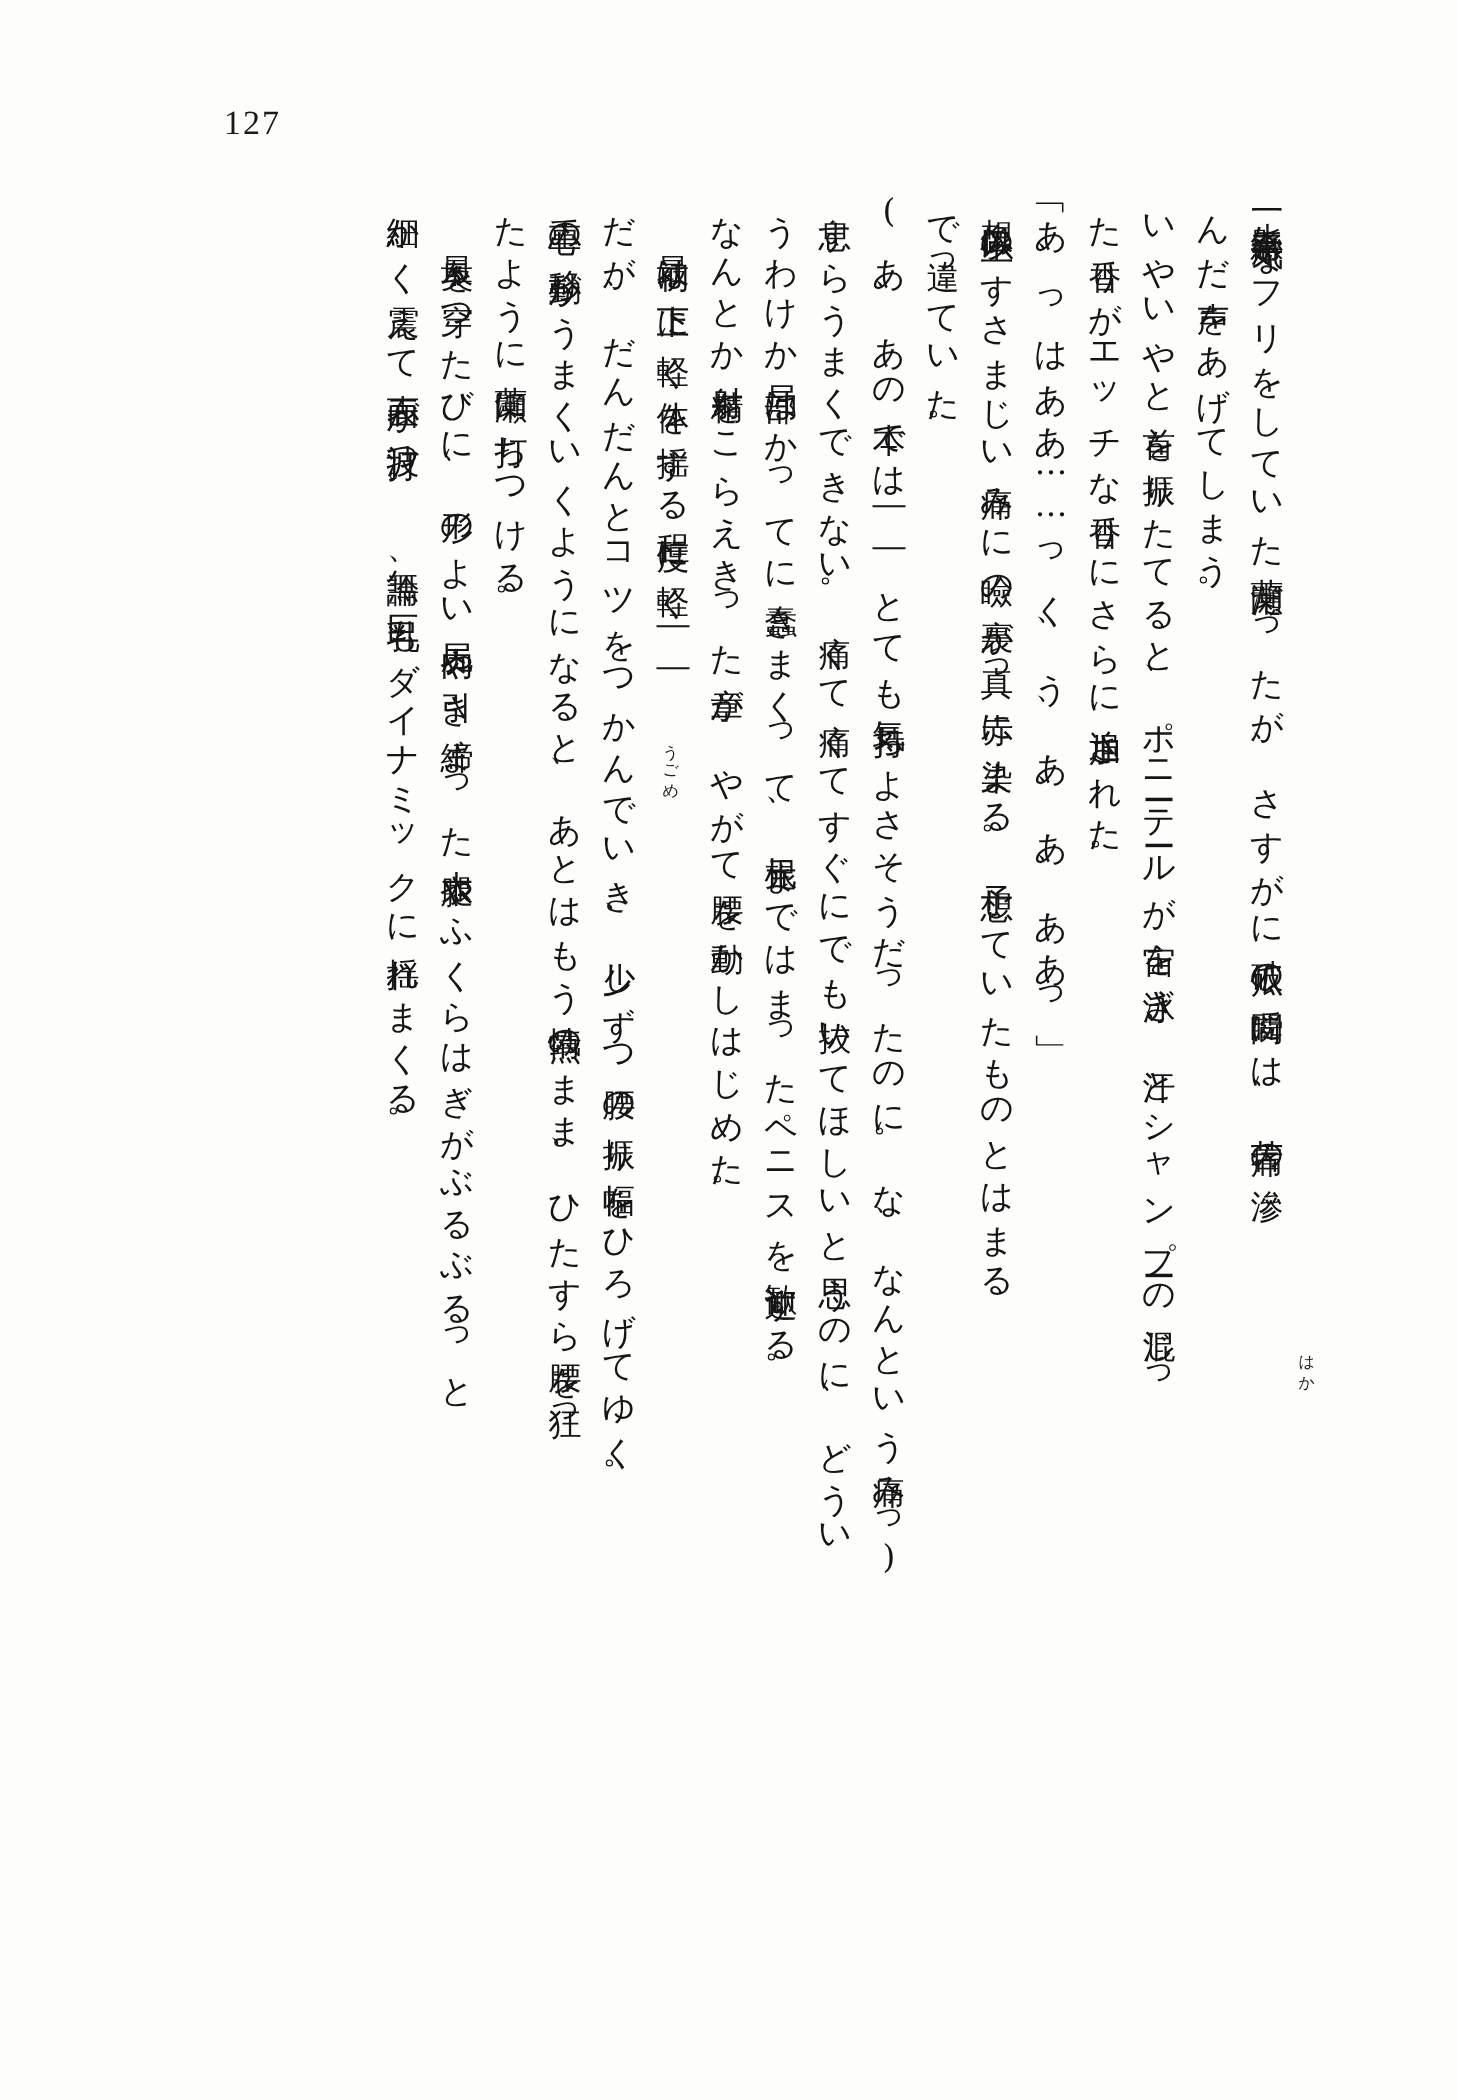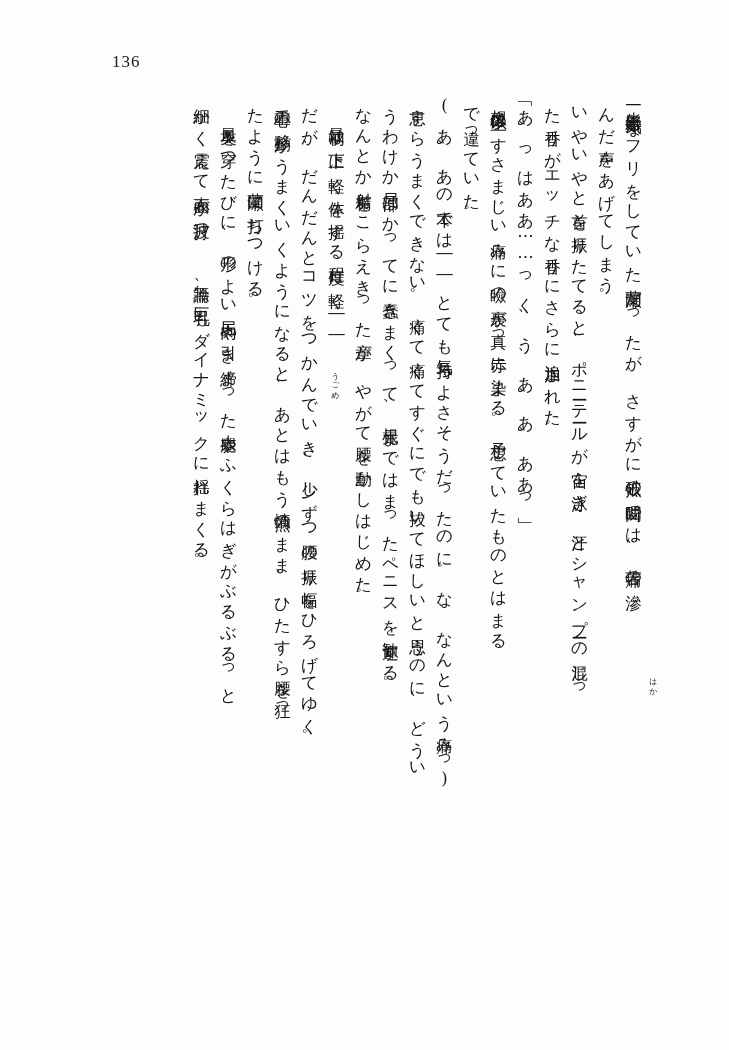--- a/index.html
+++ b/index.html
@@ -69,21 +69,21 @@
     inset: 0;
     pointer-events: none;
     box-shadow: inset 0 0 0 0 rgba(0,0,0,0);
   }
 </style>
 </head>
 <body>
 
 <div class="page">
 
-  <div class="page-number">136</div>
+  <div class="page-number">127</div>
 
   <div class="text-block">
     <div class="col">一生懸命平気なフリをしていた蘭瀬だったが、さすがに破瓜の瞬間には、苦痛の滲</div>
     <div class="col">んだ声をあげてしまう。</div>
     <div class="col">いやいやと首を振りたてると、ポニーテールが宙を泳ぎ、汗とシャンプーの混じっ</div>
     <div class="col">た香りがエッチな香りにさらに追加された。</div>
     <div class="col">「あ、っはああ……っく、う、あ、あ、ああっ」</div>
     <div class="col">想像以上のすさまじい痛みに瞼の裏が真っ赤に染まる。予想していたものとはまる</div>
     <div class="col">で違っていた。</div>
     <div class="col">(あ、あの本では――とても気持ちよさそうだったのに。な、なんという痛みっ)</div>

